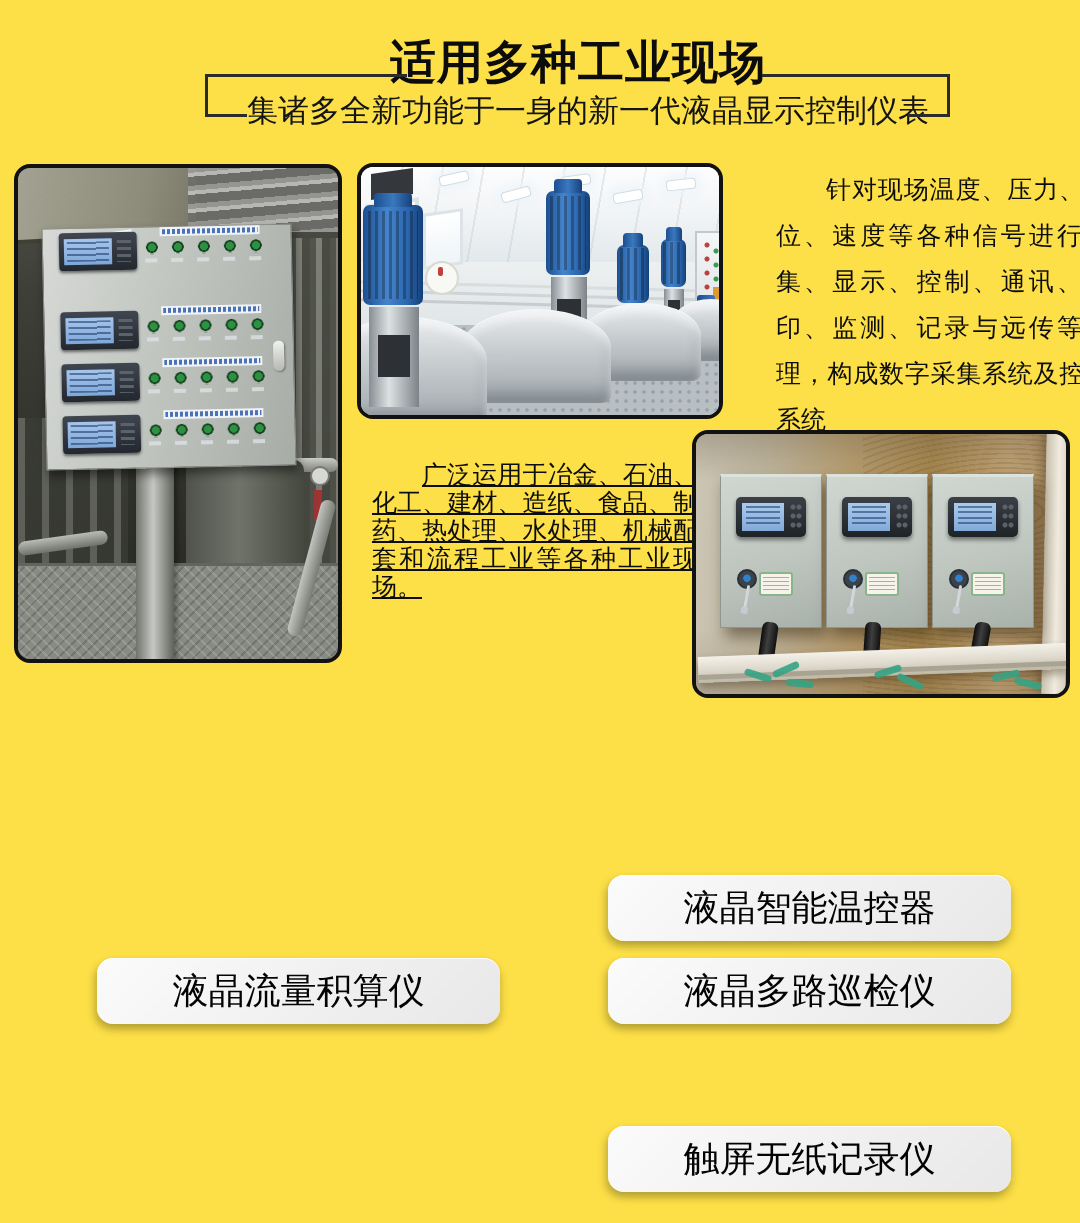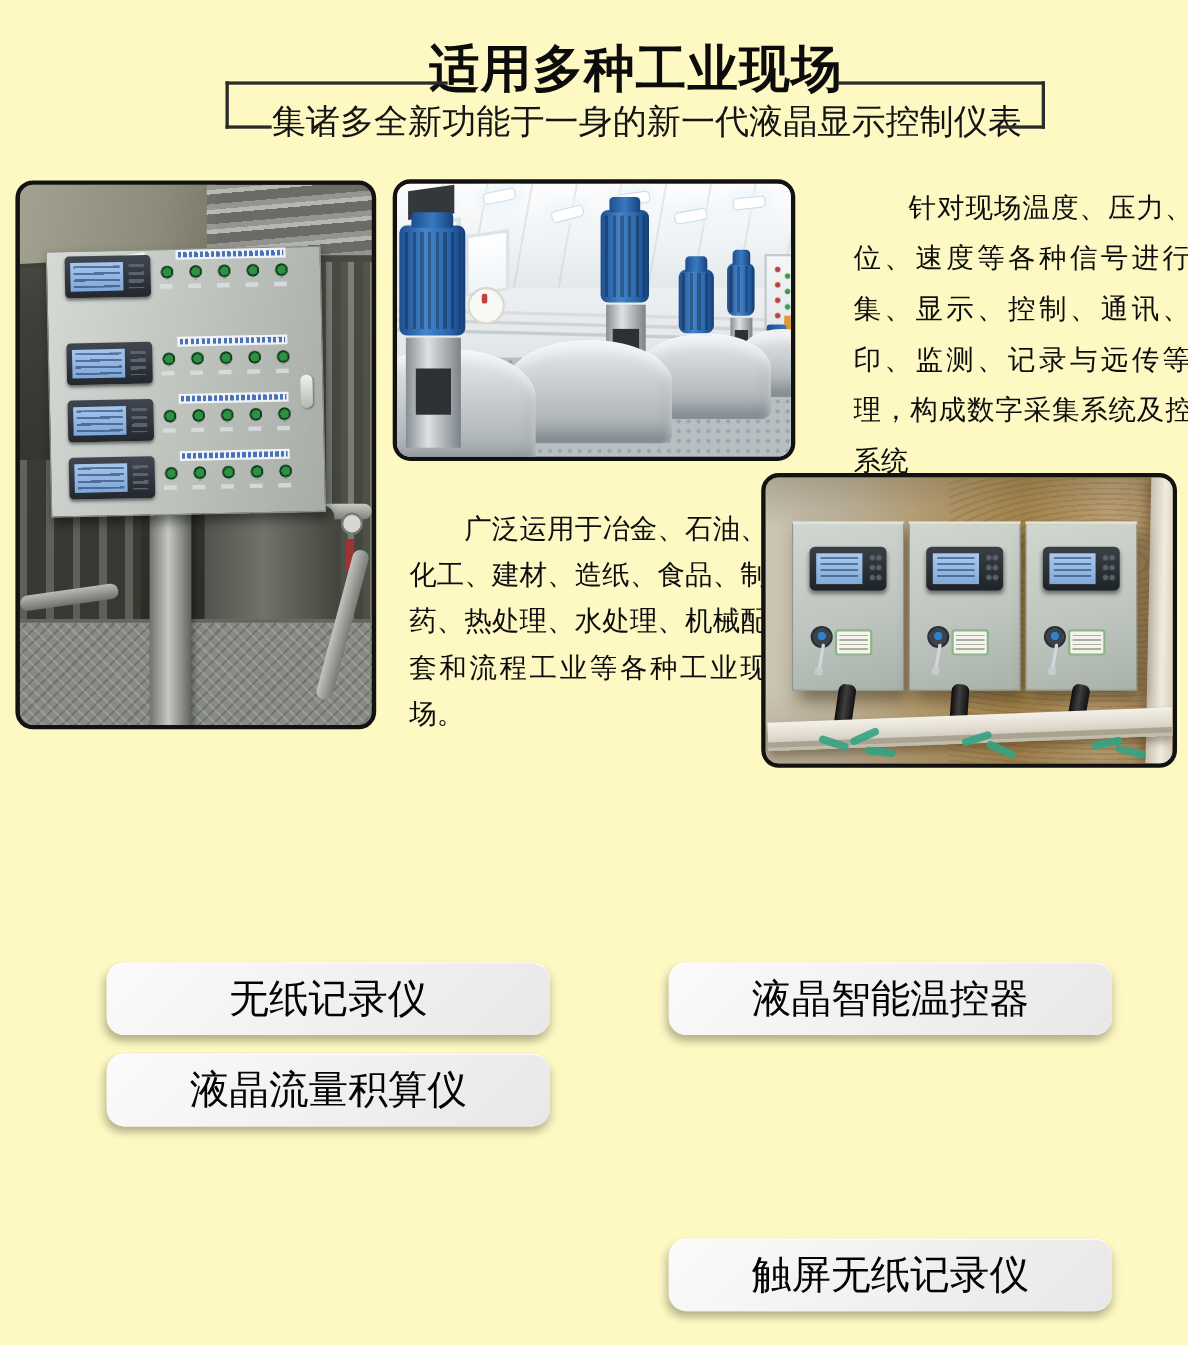--- a/index.html
+++ b/index.html
@@ -1,35 +1,35 @@
 <!DOCTYPE html>
 <html><head>
 <meta charset="utf-8">
 <style>
   html,body { margin:0; padding:0; }
   body { font-family:"Liberation Sans","DejaVu Sans",sans-serif; }
-  .page { position:relative; width:1080px; height:1223px; background:#fef9c3; overflow:hidden; color:#0d0d0d; }
+  .page { position:relative; width:1080px; height:1223px; background:#fde047; overflow:hidden; color:#0d0d0d; }
 
   
   .hdr-title { position:absolute; left:0; top:32px; width:1156px; text-align:center;
                font-size:46px; font-weight:900; letter-spacing:1px; color:#0c0c0c; }
   .hdr-sub   { position:absolute; left:98px; top:90px; width:980px; text-align:center;
                font-size:31px; font-weight:400; color:#141414; }
   .ln { position:absolute; background:#2b2b2b; }
   .l-h { left:205px; top:74px; width:202px; height:3px; }
   .l-v { left:205px; top:74px; width:3px;  height:43px; }
   .l-f { left:205px; top:114px; width:42px; height:3px; }
   .r-h { left:762px; top:74px; width:188px; height:3px; }
   .r-v { left:947px; top:74px; width:3px;  height:43px; }
   .r-f { left:908px; top:114px; width:42px; height:3px; }
 
   
   .para { position:absolute; text-align:justify; text-indent:2em; margin:0; }
   .para-signal { left:734px; top:166px; width:334px; font-size:25px; line-height:46px;margin-left:42px; }
-  .para-apply  { left:372px; top:460px; width:326px; font-size:25px; line-height:42px; }
+  .para-apply  { left:372px; top:460px; width:326px; font-size:25px; line-height:28px;text-decoration:underline; }
 
   
   .prod-title { position:absolute; left:0; top:770px; width:1080px; margin:0; text-align:center;
     font-size:46px; font-weight:900; letter-spacing:1px; color:#000;
     text-shadow:-3px -3px 0 #fff,3px -3px 0 #fff,-3px 3px 0 #fff,3px 3px 0 #fff,
                 0 -3px 0 #fff,0 3px 0 #fff,-3px 0 0 #fff,3px 0 0 #fff; }
   .btn { position:absolute; width:403px; height:66px; border-radius:16px;
     background:linear-gradient(135deg,#fbfbfb 0%,#f1f0f0 55%,#e9e8e8 100%);
     box-shadow:-3px 5px 8px rgba(0,0,0,.20),2px 5px 8px rgba(0,0,0,.12),inset 0 1px 0 rgba(255,255,255,.95);
     display:flex; align-items:center; justify-content:center;
@@ -350,18 +350,18 @@
     <span class="c-graf c-g1"></span>
     <span class="c-graf c-g2"></span>
     <span class="c-graf c-g3"></span>
     <span class="c-graf c-g4"></span>
     <span class="c-graf c-g5"></span>
     <span class="c-graf c-g6"></span>
     <span class="c-graf c-g7"></span>
   </figure>
 
 
-  <div class="btn col-l row0">无纸记录仪</div>
   <div class="btn col-l row1">液晶流量积算仪</div>
   <div class="btn col-r row0">液晶智能温控器</div>
+  <div class="btn col-r row1">液晶多路巡检仪</div>
   <div class="btn col-r row3">触屏无纸记录仪</div>
 
 </div>
 
 </body></html>

